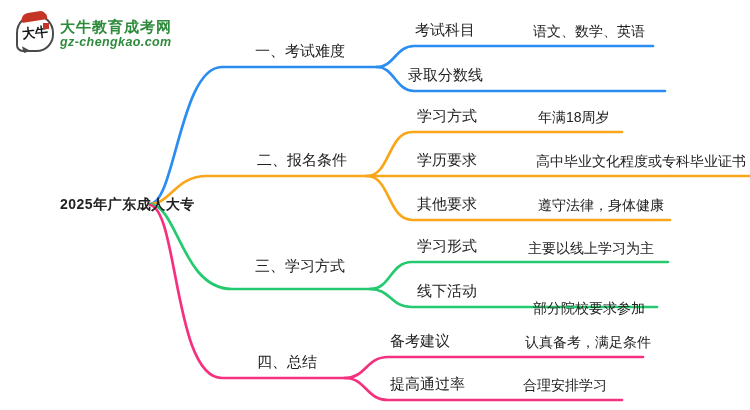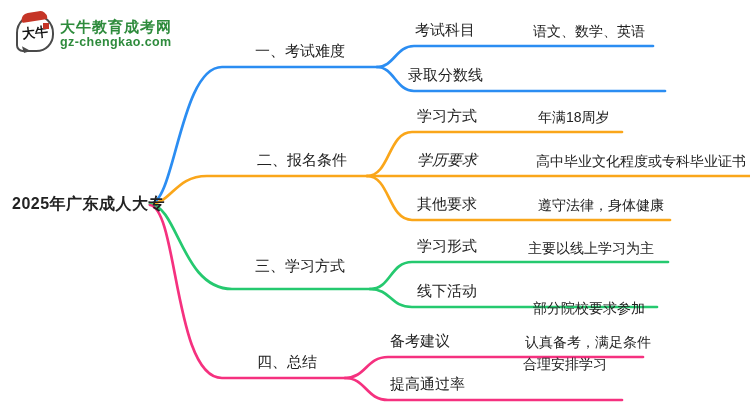--- a/index.html
+++ b/index.html
@@ -12,23 +12,24 @@
     color:#1f1f1f;
   }
   .lines{position:absolute;left:0;top:0;}
   .node{
     position:absolute;
     white-space:nowrap;
     line-height:20px;
     color:#222222;
   }
   .root-label{
-    font-size:16px;
+    font-size:14px;
     font-weight:600;
     letter-spacing:0.5px;
+    margin-left:48px;
   }
   .branch-label{font-size:15px;}
   .child-label{font-size:15px;}
   .value-label{font-size:14px;}
   
   .logo{
     position:absolute;left:16px;top:14px;
     display:flex;align-items:center;gap:6px;
   }
   .logo-icon{
@@ -57,21 +58,21 @@
     position:absolute;left:1px;bottom:-8px;
     width:0;height:0;
     border:5px solid transparent;
     border-top-color:#4a4a4a;
     transform:rotate(28deg);
   }
   .logo-name{
     font-size:15px;font-weight:bold;letter-spacing:1px;line-height:17px;
   }
   .logo-url{
-    font-size:12.5px;font-weight:bold;letter-spacing:0.4px;line-height:14px;
+    font-size:12.5px;font-weight:bold;letter-spacing:0.4px;line-height:14px;font-style:italic;
   }
 </style>
 </head>
 <body>
 
 <div class="stage">
 
   <svg class="lines" width="750" height="410" viewBox="0 0 750 410">
     <g fill="none" stroke-width="2.7" stroke-linecap="round">
 
@@ -111,28 +112,28 @@
   <div class="node branch-label" style="left:257px;top:150px;">二、报名条件</div>
   <div class="node branch-label" style="left:255px;top:256px;">三、学习方式</div>
   <div class="node branch-label" style="left:257px;top:352px;">四、总结</div>
 
   <div class="node child-label" style="left:415px;top:20px;">考试科目</div>
   <div class="node value-label" style="left:533px;top:21px;">语文、数学、英语</div>
   <div class="node child-label" style="left:408px;top:65px;">录取分数线</div>
 
   <div class="node child-label" style="left:417px;top:106px;">学习方式</div>
   <div class="node value-label" style="left:538px;top:107px;">年满18周岁</div>
-  <div class="node child-label" style="left:417px;top:150px;font-style:italic;">学历要求</div>
+  <div class="node child-label" style="left:417px;top:150px;">学历要求</div>
   <div class="node value-label" style="left:536px;top:151px;">高中毕业文化程度或专科毕业证书</div>
   <div class="node child-label" style="left:417px;top:194px;">其他要求</div>
   <div class="node value-label" style="left:538px;top:195px;">遵守法律，身体健康</div>
 
   <div class="node child-label" style="left:417px;top:236px;">学习形式</div>
   <div class="node value-label" style="left:528px;top:238px;">主要以线上学习为主</div>
   <div class="node child-label" style="left:417px;top:281px;">线下活动</div>
   <div class="node value-label" style="left:533px;top:282px;margin-top:16px;">部分院校要求参加</div>
 
   <div class="node child-label" style="left:390px;top:331px;">备考建议</div>
   <div class="node value-label" style="left:525px;top:332px;">认真备考，满足条件</div>
   <div class="node child-label" style="left:390px;top:374px;">提高通过率</div>
-  <div class="node value-label" style="left:523px;top:354px;">合理安排学习</div>
+  <div class="node value-label" style="left:523px;top:375px;">合理安排学习</div>
 
 </div>
 
 </body></html>

